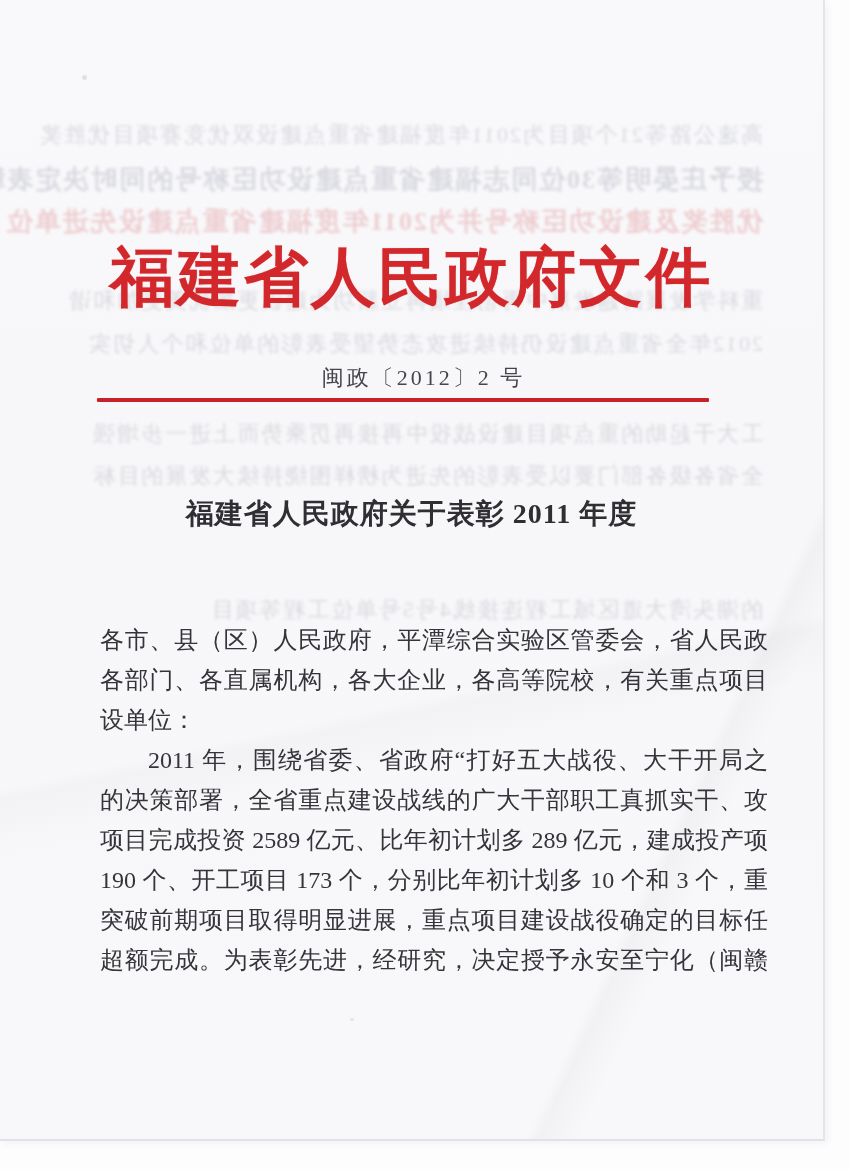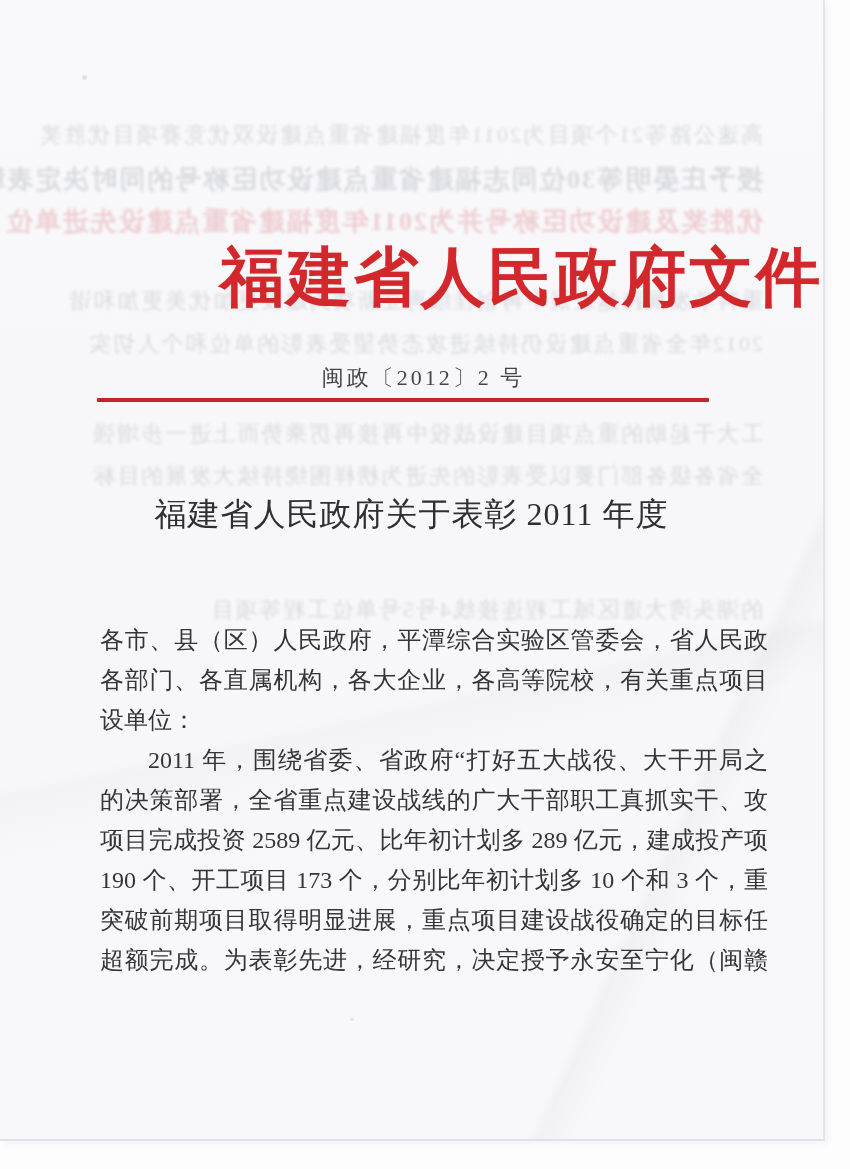--- a/index.html
+++ b/index.html
@@ -28,37 +28,37 @@
   }
   .ghost-line{
     position:absolute;left:60px;width:700px;white-space:nowrap;
     letter-spacing:2px;
   }
   .ghost-gray{color:#b9bbc6;}
   .ghost-red{color:#e3a3a8;}
   .speck{position:absolute;background:#c9c9cf;border-radius:50%;}
 
   .header-title{
-    position:absolute;top:234px;left:0;width:823px;text-align:right;
+    position:absolute;top:234px;left:0;width:823px;text-align:center;
     font-size:64px;font-weight:900;letter-spacing:3px;
     color:#d2282c;
     text-shadow:0 0 1px rgba(210,40,44,.45);
     white-space:nowrap;
   }
   .doc-number{
     position:absolute;top:363px;left:12px;width:823px;text-align:center;
     font-size:22px;color:#45454c;letter-spacing:3px;
   }
   .red-rule{
     position:absolute;top:398px;left:97px;width:612px;height:4px;
     background:#c62329;border-radius:1px;
   }
   .doc-title{
     position:absolute;top:486px;left:0;width:823px;text-align:center;
-    font-size:32px;font-weight:normal;color:#2e2e33;
+    font-size:28px;font-weight:bold;color:#2e2e33;
     line-height:56px;letter-spacing:1px;
   }
   .body-text{
     position:absolute;top:620px;left:100px;width:668px;
     font-size:24px;color:#34343a;line-height:40px;
   }
   .body-line{
     text-align:justify;
     text-align-last:justify;
     height:40px;overflow:hidden;

